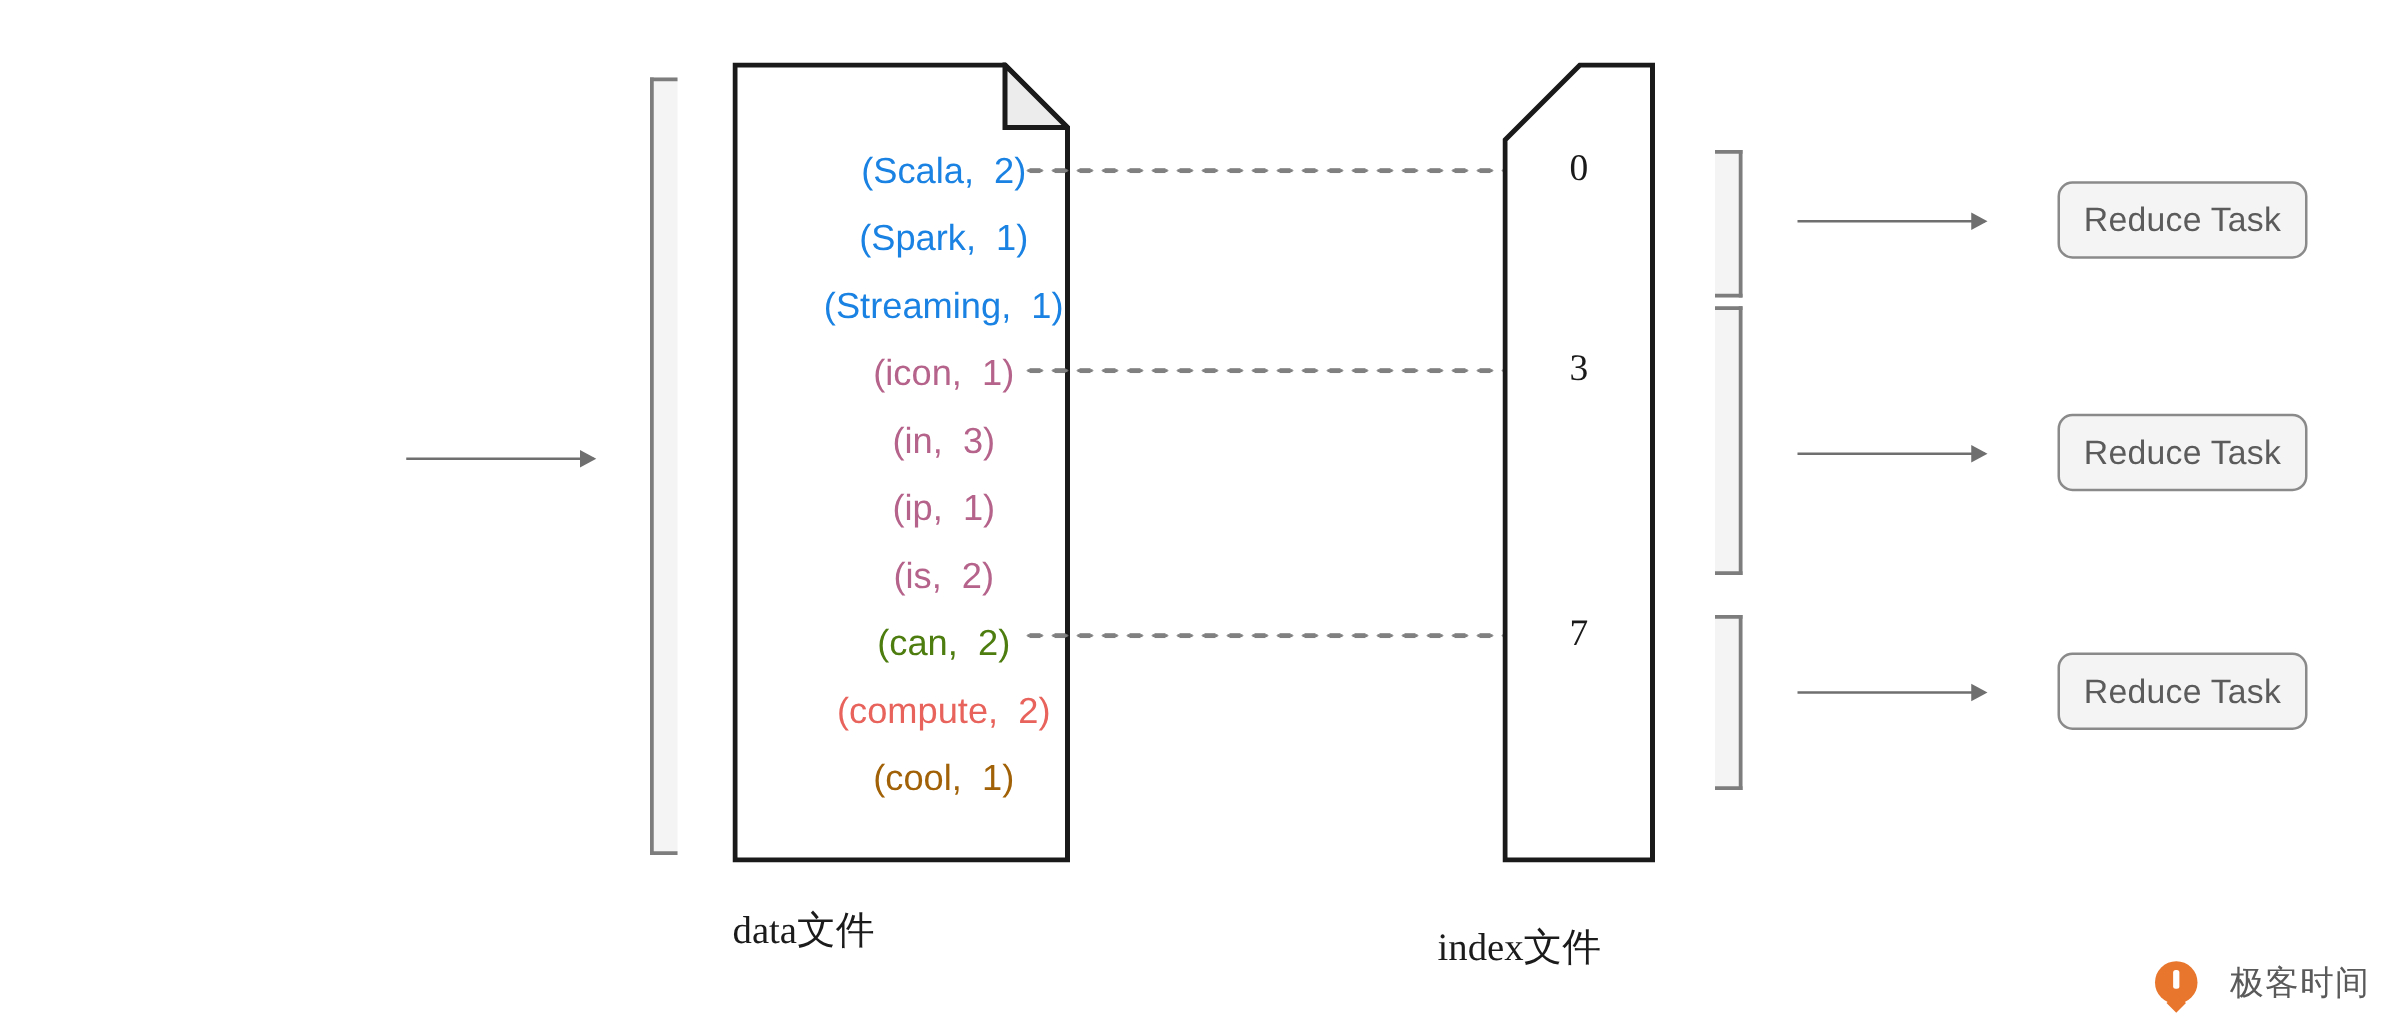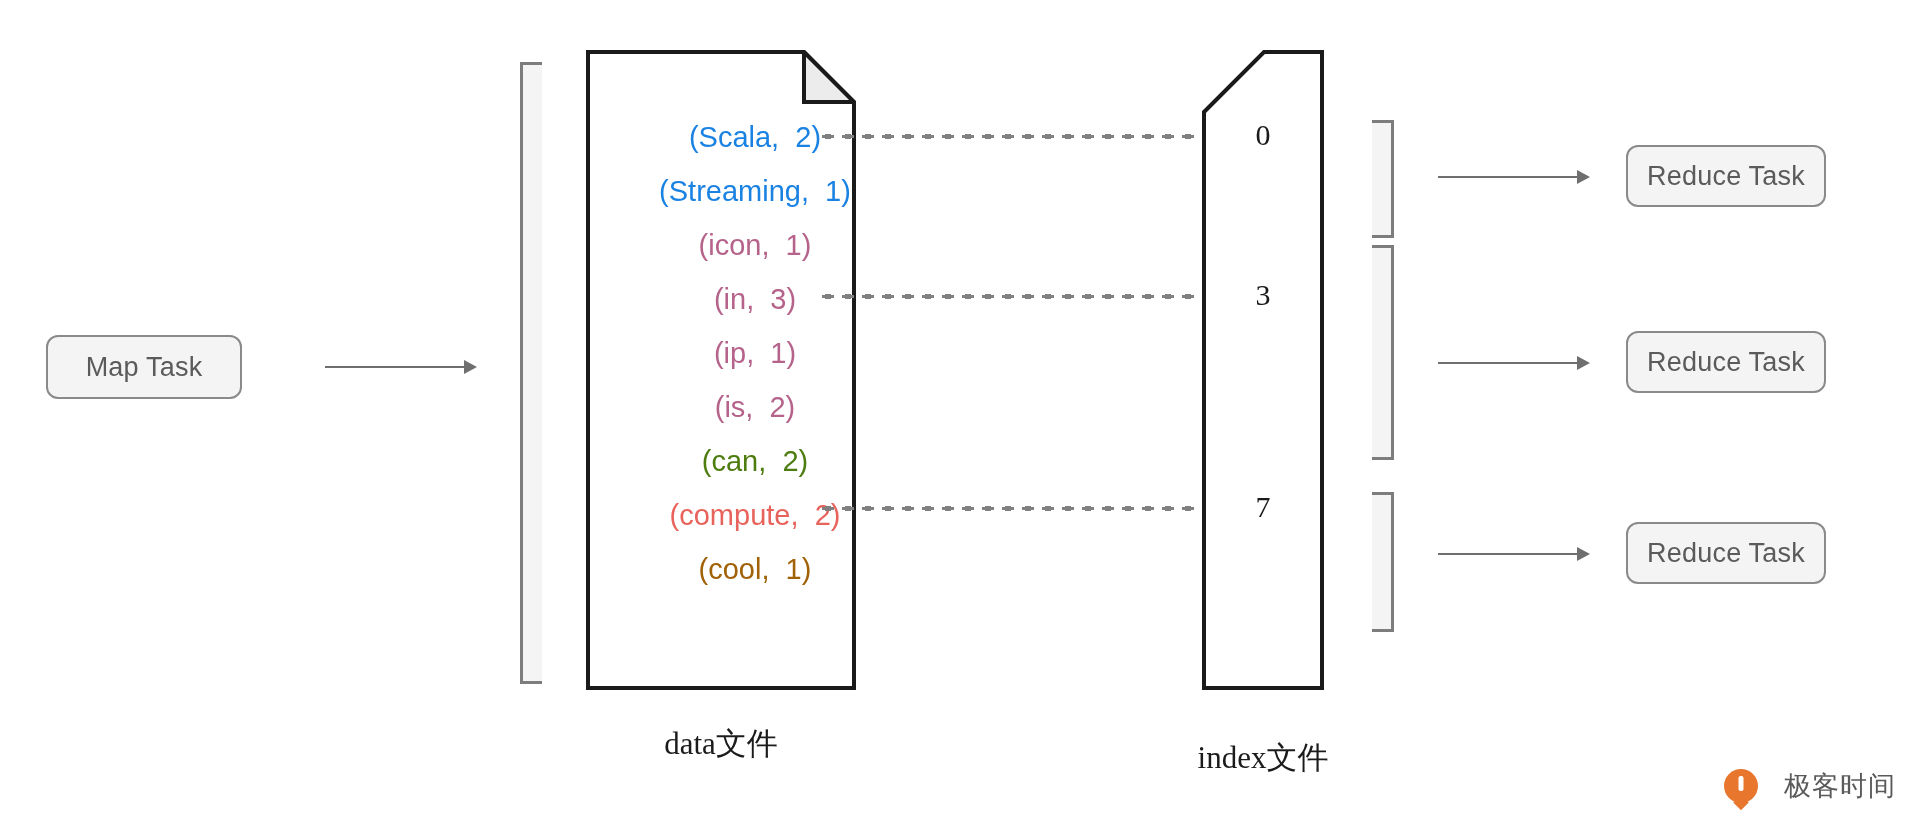--- a/index.html
+++ b/index.html
@@ -14,20 +14,21 @@
   .task-box{
     position:absolute;
     background:#f4f4f4;
     border:2px solid #8a8a8a;
     border-radius:12px;
     display:flex;align-items:center;justify-content:center;
     color:#5b5b5b;
     font-size:27px;
     letter-spacing:.2px;
     box-sizing:border-box;
+    margin-left:20px;
   }
   #map-task{left:46px;top:335px;width:196px;height:64px;}
   .reduce-box{width:200px;height:62px;}
   #reduce-1{left:1626px;top:145px;}
   #reduce-2{left:1626px;top:331px;}
   #reduce-3{left:1626px;top:522px;}
 
   
   .arrow{position:absolute;height:2px;background:#6f6f6f;}
   .arrow:after{
@@ -85,21 +86,21 @@
   .dots{
     position:absolute;height:7px;
     background-image:radial-gradient(#808080 45%,transparent 46%);
     background-size:20px 7px;background-repeat:repeat-x;
   }
 
   
   .caption{
     position:absolute;font-size:31px;color:#1b1b1b;
     font-family:"Liberation Serif","DejaVu Serif",serif;
-    text-align:center;
+    text-align:left;
   }
   #caption-data{left:586px;top:723px;width:270px;}
   #caption-index{left:1150px;top:723px;width:226px;margin-top:14px;}
 
   
   #watermark{
     position:absolute;right:24px;bottom:24px;
     display:flex;align-items:center;gap:26px;
   }
   #watermark .logo{
@@ -119,37 +120,35 @@
   #watermark .wm-text{
     font-size:27px;color:#5a5a5a;letter-spacing:1px;
     font-family:"DejaVu Sans","Liberation Sans",sans-serif;
   }
 </style>
 </head>
 <body>
 
 <div class="stage">
 
-  <div class="task-box" id="map-task">
-    <span>Map Task</span>
-  </div>
 
   <div class="arrow" id="arrow-map"></div>
 
   <div class="bracket bracket-left" id="bracket-data"></div>
 
   <div id="data-file">
     <svg width="270" height="640" viewBox="0 0 270 640" xmlns="http://www.w3.org/2000/svg">
       <path d="M2,2 L218,2 L268,52 L268,638 L2,638 Z" fill="#ffffff" stroke="#1a1a1a" stroke-width="4" stroke-linejoin="miter"></path>
       <path d="M218,2 L218,52 L268,52 Z" fill="#ececec" stroke="#1a1a1a" stroke-width="4" stroke-linejoin="miter"></path>
     </svg>
   </div>
 
   <div id="data-entries">
     <div class="entry" style="color:#1a82e2">(Scala,  2)</div>
+    <div class="entry" style="color:#1a82e2">(Spark,  1)</div>
     <div class="entry" style="color:#1a82e2">(Streaming,  1)</div>
     <div class="entry" style="color:#b5638a">(icon,  1)</div>
     <div class="entry" style="color:#b5638a">(in,  3)</div>
     <div class="entry" style="color:#b5638a">(ip,  1)</div>
     <div class="entry" style="color:#b5638a">(is,  2)</div>
     <div class="entry" style="color:#4d7c0f">(can,  2)</div>
     <div class="entry" style="color:#e8635c">(compute,  2)</div>
     <div class="entry" style="color:#a16207">(cool,  1)</div>
   </div>
 

